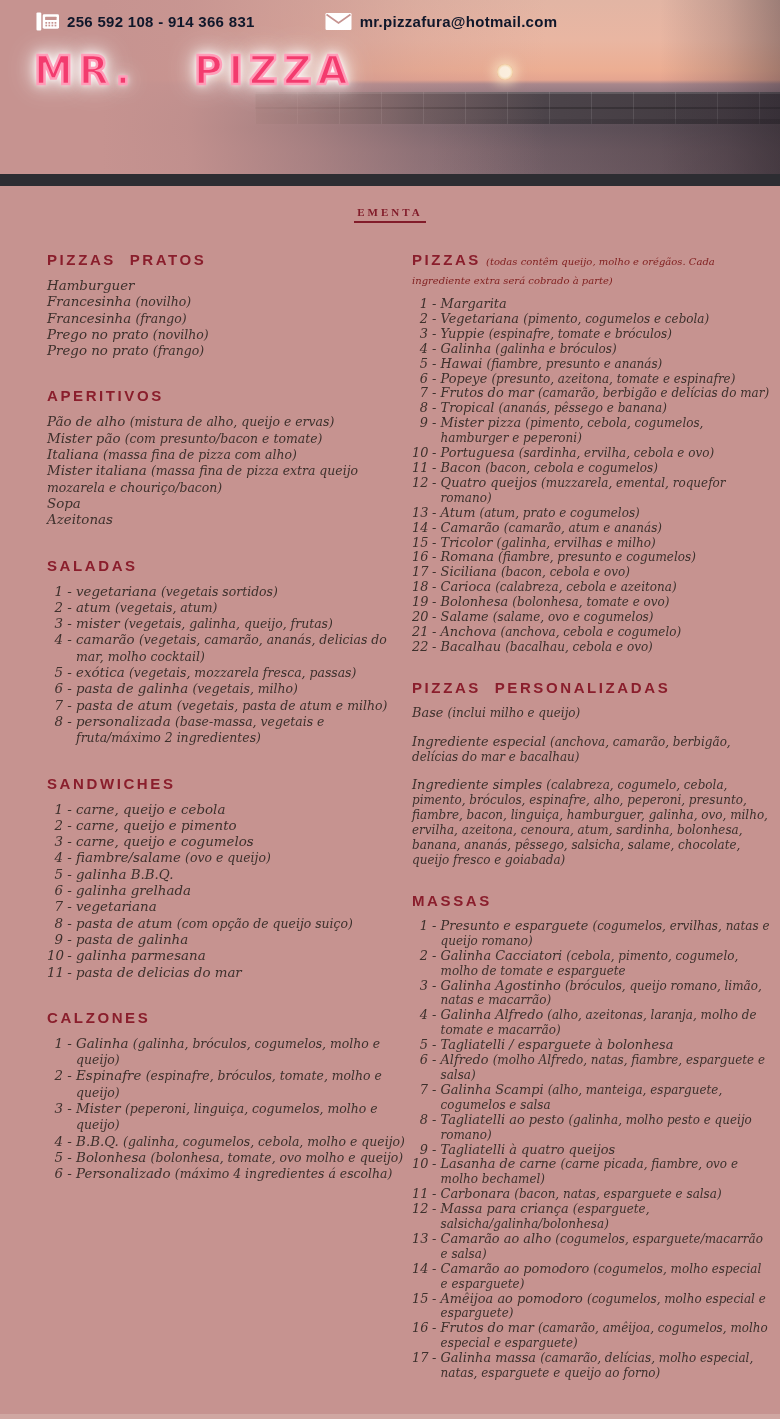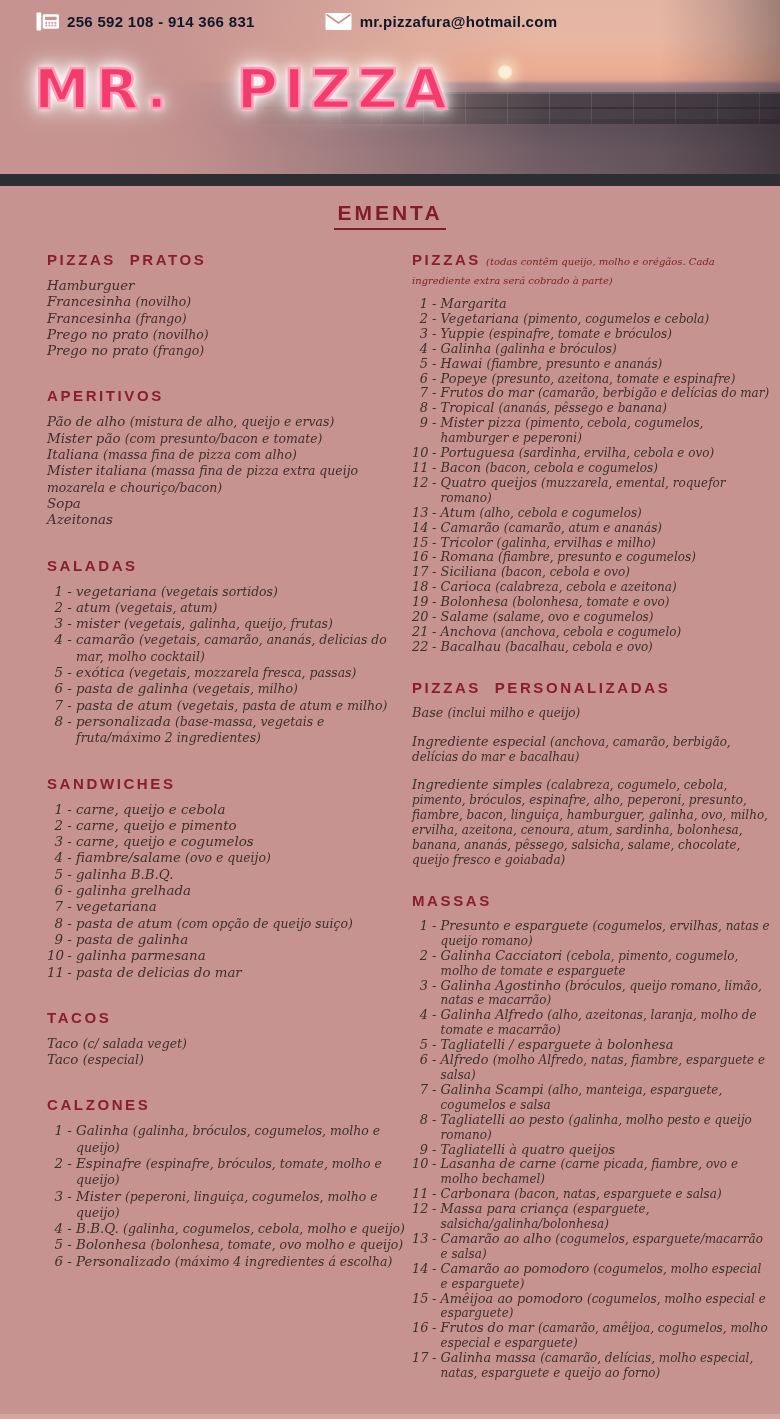--- a/index.html
+++ b/index.html
@@ -30,31 +30,31 @@
   .pink-fade{position:absolute;inset:0;
     background:linear-gradient(90deg,#c69390 0 13%,rgba(198,147,144,.93) 24%,
       rgba(198,147,144,.6) 40%,rgba(198,147,144,.25) 54%,rgba(198,147,144,0) 70%);}
   
   .contact{position:absolute;top:11px;left:36px;display:flex;align-items:center;z-index:5;
     font-family:"Liberation Sans",sans-serif;font-weight:bold;font-size:15px;color:#0f172a;}
   .contact .icon{flex:none;display:inline-block;line-height:0;}
   .contact .txt{margin-left:8px;letter-spacing:.3px;}
   .contact .email-group{margin-left:70px;display:flex;align-items:center;}
   
-  .logo{position:absolute;left:34px;top:56px;z-index:5;
-    font-family:"DejaVu Sans",sans-serif;font-weight:bold;font-size:56px;
+  .logo{position:absolute;left:34px;top:48px;z-index:5;
+    font-family:"DejaVu Sans",sans-serif;font-weight:bold;font-size:39px;
     letter-spacing:6px;word-spacing:38px;color:#f33b6e;
     -webkit-text-stroke:2.5px #ff9cb8;
     text-shadow:0 0 5px #ffffff,0 0 12px #ffffff,0 0 20px #ffffff,0 0 30px rgba(255,255,255,.85);}
   
   .divider{position:absolute;top:174px;left:0;width:780px;height:12px;background:#2d2d32;}
   
   .title-wrap{position:absolute;top:201px;left:0;width:780px;text-align:center;}
-  .page-title{display:inline-block;font-family:Liberation Sans, sans-serif;font-weight:bold;
-    font-size:21px;letter-spacing:3px;color:#821c2a;border-bottom:2px solid #821c2a;
+  .page-title{display:inline-block;font-family:Liberation Serif, serif;font-weight:bold;
+    font-size:11px;letter-spacing:3px;color:#821c2a;border-bottom:2px solid #821c2a;
     padding:0 3px 3px;}
   .col{position:absolute;top:250px;}
   .col-left{left:47px;width:362px;}
   .col-right{left:412px;width:358px;}
   .menu-section{margin-bottom:27px;}
   .col-right .menu-section{margin-bottom:23px;}
   .sec-head{margin-bottom:9px;}
   .sec-title{font-family:"Liberation Sans",sans-serif;font-weight:bold;font-size:15px;
     letter-spacing:2.6px;word-spacing:7px;color:#8a1e2c;}
   .sec-note{font-family:"DejaVu Serif",serif;font-style:italic;font-weight:normal;
@@ -262,31 +262,20 @@
           <span class="itext"><span class="iname">galinha parmesana</span></span>
         </div>
         <div class="menu-item">
           <span class="num">11</span>
           <span class="sep"> - </span>
           <span class="itext"><span class="iname">pasta de delicias do mar</span></span>
         </div>
       </div>
     </section>
     <section class="menu-section">
-      <div class="sec-head"><span class="sec-title">TACOS</span></div>
-      <div class="items">
-        <div class="menu-item">
-          <span class="itext"><span class="iname">Taco</span> <span class="idesc">(c/ salada veget)</span></span>
-        </div>
-        <div class="menu-item">
-          <span class="itext"><span class="iname">Taco</span> <span class="idesc">(especial)</span></span>
-        </div>
-      </div>
-    </section>
-    <section class="menu-section">
       <div class="sec-head"><span class="sec-title">CALZONES</span></div>
       <div class="items">
         <div class="menu-item">
           <span class="num">1</span>
           <span class="sep"> - </span>
           <span class="itext"><span class="iname">Galinha</span> <span class="idesc">(galinha, bróculos, cogumelos, molho e queijo)</span></span>
         </div>
         <div class="menu-item">
           <span class="num">2</span>
           <span class="sep"> - </span>
@@ -375,21 +364,21 @@
           <span class="itext"><span class="iname">Bacon</span> <span class="idesc">(bacon, cebola e cogumelos)</span></span>
         </div>
         <div class="menu-item">
           <span class="num">12</span>
           <span class="sep"> - </span>
           <span class="itext"><span class="iname">Quatro queijos</span> <span class="idesc">(muzzarela, emental, roquefor romano)</span></span>
         </div>
         <div class="menu-item">
           <span class="num">13</span>
           <span class="sep"> - </span>
-          <span class="itext"><span class="iname">Atum</span> <span class="idesc">(alho, cebola e cogumelos)</span></span>
+          <span class="itext"><span class="iname">Atum</span> <span class="idesc">(atum, prato e cogumelos)</span></span>
         </div>
         <div class="menu-item">
           <span class="num">14</span>
           <span class="sep"> - </span>
           <span class="itext"><span class="iname">Camarão</span> <span class="idesc">(camarão, atum e ananás)</span></span>
         </div>
         <div class="menu-item">
           <span class="num">15</span>
           <span class="sep"> - </span>
           <span class="itext"><span class="iname">Tricolor</span> <span class="idesc">(galinha, ervilhas e milho)</span></span>

